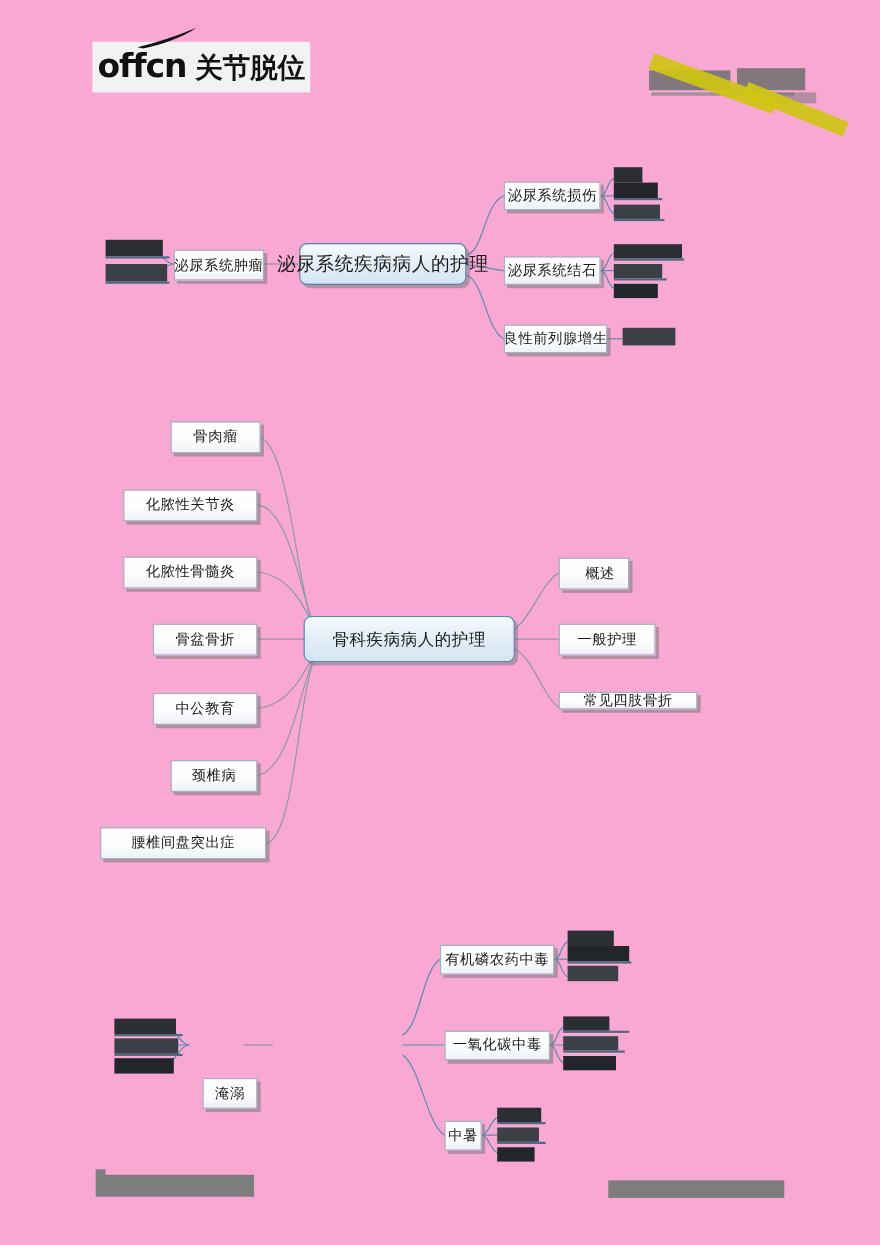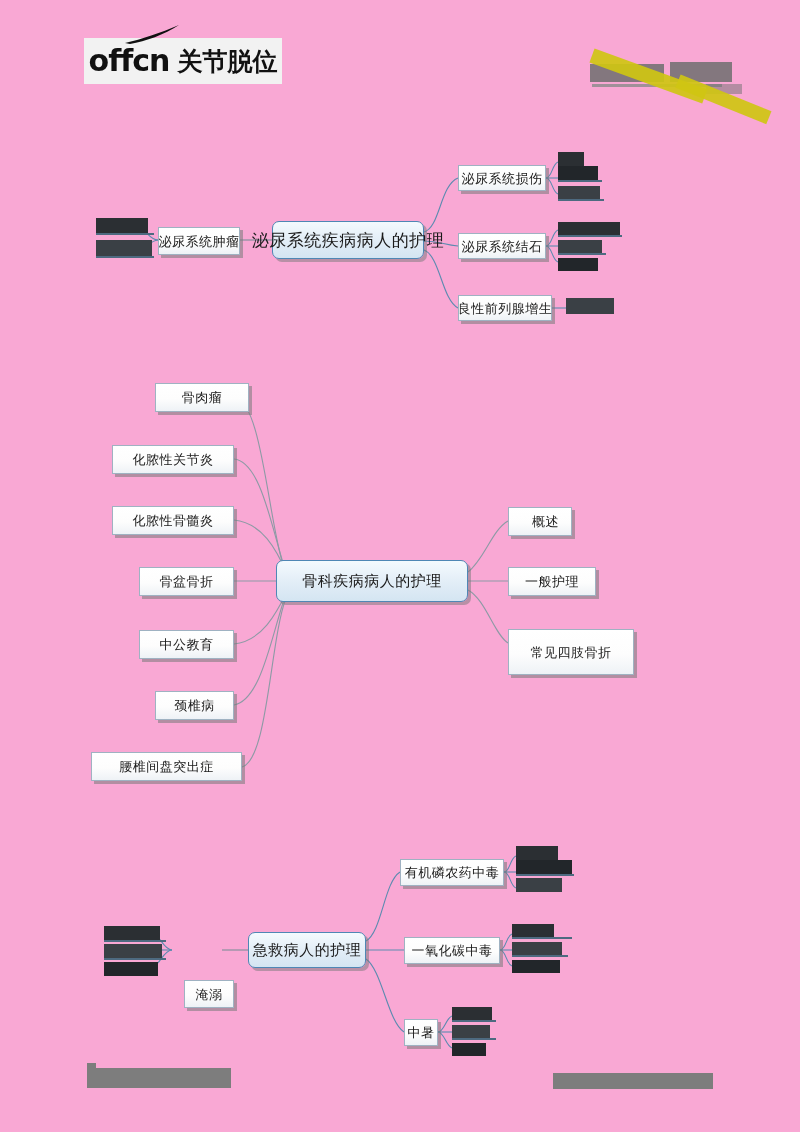--- a/index.html
+++ b/index.html
@@ -230,33 +230,33 @@
     <path class="grey" d="M234 520 C262 523 276 548 288 576"></path>
     <path class="grey" d="M234 581 C252 581 266 581 282 581"></path>
     <path class="grey" d="M234 644 C262 641 276 614 288 590"></path>
     <path class="grey" d="M234 705 C262 700 272 632 286 594"></path>
     <path class="grey" d="M242 767 C268 760 270 640 286 598"></path>
     <path class="grey" d="M468 572 C484 560 492 530 508 521"></path>
     <path class="grey" d="M468 581 C486 581 494 581 508 581"></path>
     <path class="grey" d="M468 590 C486 600 494 634 508 643"></path>
   </svg>
 
-  <div class="node" style="left:155px; top:383px; width:94px; height:29px;">骨肉瘤</div>
+  <div class="node" style="left:155px; top:383px; width:82px; height:29px;">骨肉瘤</div>
   <div class="node" style="left:112px; top:445px; width:122px; height:29px;">化脓性关节炎</div>
   <div class="node" style="left:112px; top:506px; width:122px; height:29px;">化脓性骨髓炎</div>
   <div class="node" style="left:139px; top:567px; width:95px; height:29px;">骨盆骨折</div>
   <div class="node" style="left:139px; top:630px; width:95px; height:29px;">中公教育</div>
   <div class="node" style="left:155px; top:691px; width:79px; height:29px;">颈椎病</div>
   <div class="node center" style="left:276px; top:560px; width:192px; height:42px;">骨科疾病病人的护理</div>
 
   <div class="node" style="left:91px;  top:752px; width:151px; height:29px;">腰椎间盘突出症</div>
 
   <div class="node" style="left:508px; top:507px; width:64px; height:29px;padding-left:11px;">概述</div>
   <div class="node" style="left:508px; top:567px; width:88px; height:29px;">一般护理</div>
-  <div class="node" style="left:508px; top:629px; width:126px; height:46px;">常见四肢骨折</div>
+  <div class="node" style="left:508px; top:629px; width:126px; height:16px;">常见四肢骨折</div>
 
   <svg class="wires">
     <line x1="248" y1="950" x2="222" y2="950"></line>
     <path d="M172 950 C164 950 160 936 154 934"></path>
     <path d="M172 950 C164 950 160 950 154 950"></path>
     <path d="M172 950 C164 950 160 964 154 966"></path>
     <path d="M366 941 C382 932 384 882 400 872"></path>
     <path d="M366 950 C382 950 390 950 404 950"></path>
     <path d="M366 959 C382 970 388 1022 404 1032"></path>
     <path d="M504 872 C510 872 510 858 516 856"></path>
@@ -271,21 +271,20 @@
   </svg>
 
   <div class="redact" style="left:104px; top:926px; width:56px; height:14px;"></div>
   <div class="redact line" style="left:104px; top:940px; width:62px;"></div>
   <div class="redact mid" style="left:104px; top:944px; width:58px; height:14px;"></div>
   <div class="redact line" style="left:104px; top:958px; width:62px;"></div>
   <div class="redact soft" style="left:104px; top:962px; width:54px; height:14px;"></div>
 
   <div class="node" style="left:184px; top:936px; width:50px; height:28px;margin-top:44px;">淹溺</div>
 
-  <div class="node center" style="left:248px; top:932px; width:118px; height:36px;">急救病人的护理</div>
 
   <div class="node" style="left:400px; top:859px; width:104px; height:27px;">有机磷农药中毒</div>
   <div class="node" style="left:404px; top:937px; width:96px; height:27px;">一氧化碳中毒</div>
   <div class="node" style="left:404px; top:1019px; width:34px; height:27px;">中暑</div>
 
   <div class="redact" style="left:516px; top:846px; width:42px; height:14px;"></div>
   <div class="redact soft" style="left:516px; top:860px; width:56px; height:14px;"></div>
   <div class="redact line" style="left:516px; top:874px; width:58px;"></div>
   <div class="redact mid" style="left:516px; top:878px; width:46px; height:14px;"></div>
 

